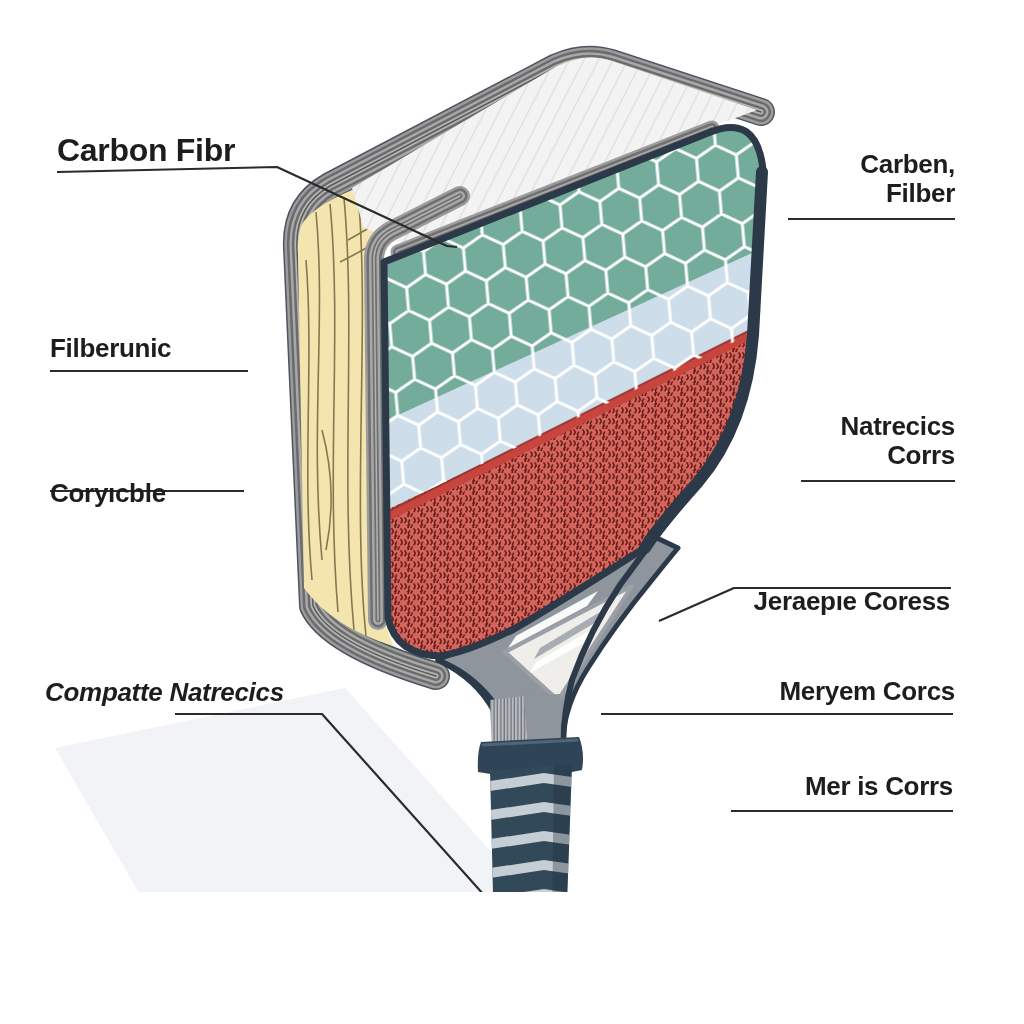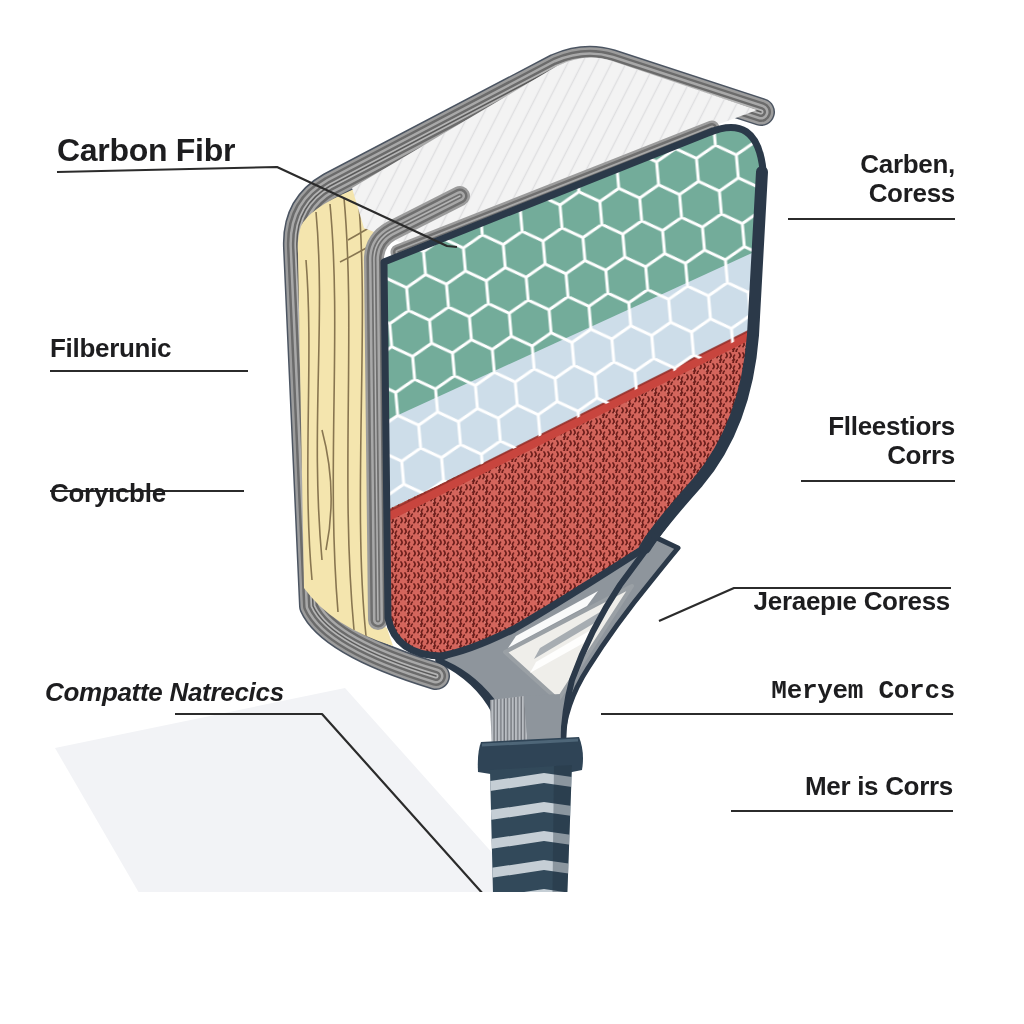--- a/index.html
+++ b/index.html
@@ -164,22 +164,22 @@
   </g>
 </svg>
 
   <div class="lbl fs32" style="left:57px;top:133px;">Carbon Fibr</div>
   <div class="lbl fs30" style="left:50px;top:334px;">Filberunic</div>
   <div class="lbl fs30" style="left:50px;top:447px;margin-top:32px;">Coryıcble</div>
   <div class="lbl fs30" style="left:45px;top:678px;font-style:italic;">Compatte Natrecics</div>
 
   <div class="lbl right fs30" style="right:69px;top:150px;">
     <div>Carben,</div>
-    <div>Coress</div>
+    <div>Filber</div>
   </div>
   <div class="lbl right fs30" style="right:69px;top:412px;">
-    <div>Flleestiors</div>
+    <div>Natrecics</div>
     <div>Corrs</div>
   </div>
   <div class="lbl right fs30" style="right:74px;top:551px;margin-top:36px;">Jeraepıe Coress</div>
-  <div class="lbl right fs30" style="right:69px;top:677px;font-family:Liberation Mono, monospace;">Meryem Corcs</div>
+  <div class="lbl right fs30" style="right:69px;top:677px;">Meryem Corcs</div>
   <div class="lbl right fs30" style="right:71px;top:772px;">Mer is Corrs</div>
 </div>
 
 </body></html>

